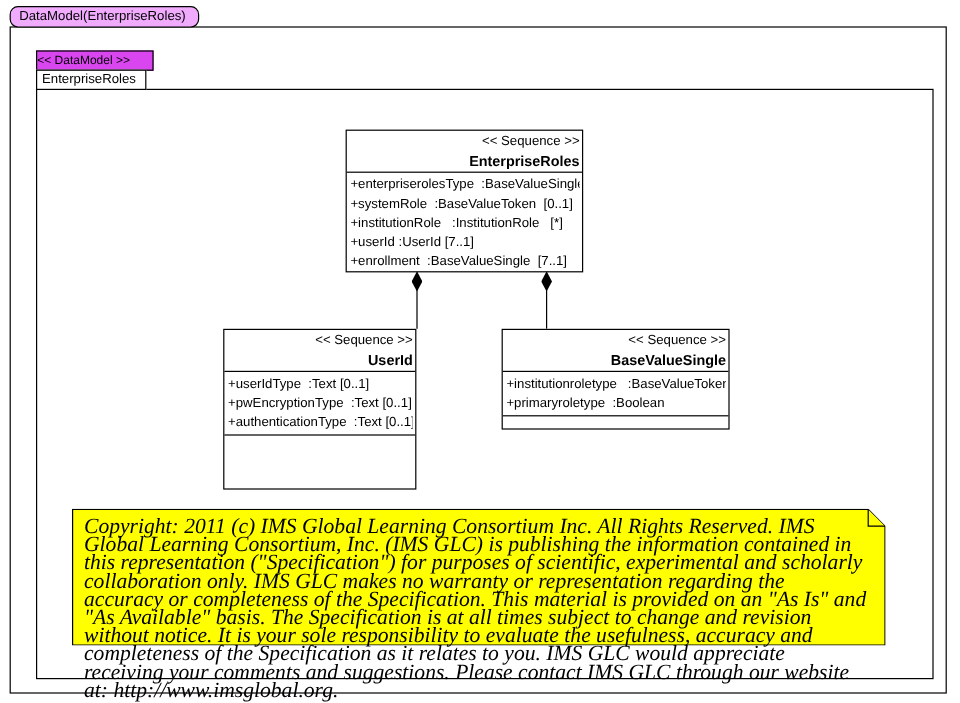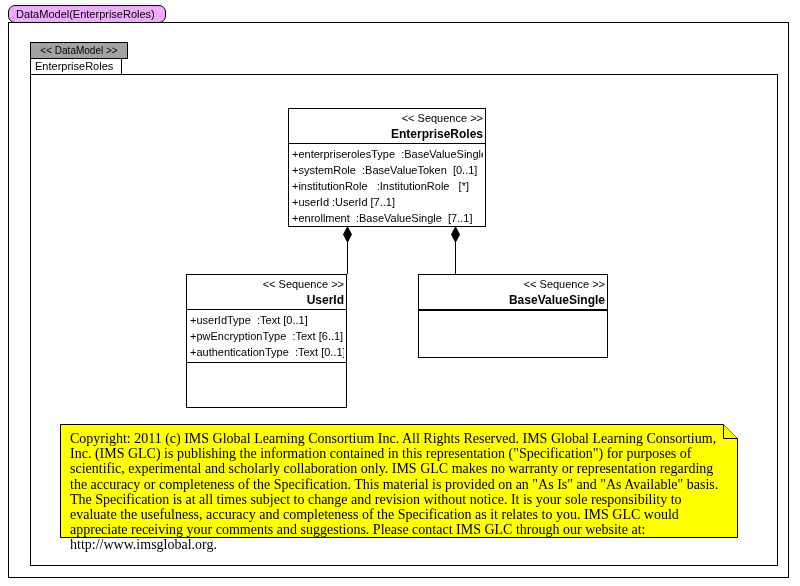--- a/index.html
+++ b/index.html
@@ -19,22 +19,22 @@
 
   
   .frame {
     left: 8px; top: 22px; width: 781px; height: 556px;
     border: 1px solid #000; background: #fff; z-index: 0;
   }
 
   
   .pkg-stereo {
     left: 30px; top: 42px; width: 98px; height: 17px;
-    border: 1px solid #000; background: #a3a3a3; z-index: 2;
-    font-size: 10px; line-height: 15px; text-align: center; white-space: nowrap;
+    border: 1px solid #000; background: #d946ef; z-index: 2;
+    font-size: 10px; line-height: 15px; white-space: nowrap;
   }
   .pkg-name {
     left: 30px; top: 58px; width: 92px; height: 17px;
     border: 1px solid #000; background: #fff; z-index: 2;
     font-size: 11px; line-height: 15px; padding-left: 4px; white-space: nowrap;
   }
   .pkg-body {
     left: 30px; top: 74px; width: 748px; height: 492px;
     border: 1px solid #000; background: #fff; z-index: 1;
   }
@@ -69,21 +69,21 @@
   .diamond.left  { left: 343px; top: 226px; }
   .diamond.right { left: 451px; top: 226px; }
 
   
   .note { left: 60px; top: 424px; width: 678px; height: 114px; z-index: 5; }
   .note svg { position: absolute; left: 0; top: 0; }
   .note-text {
     position: absolute; left: 0; top: 0; width: 100%; height: 100%;
     padding: 7px 16px 4px 10px;
     font-family: "Liberation Serif", serif;
-    font-size: 14px; line-height: 15.2px; color: #000;
+    font-size: 18px; line-height: 15.2px; color: #000; font-style: italic;
   }
 </style>
 </head>
 <body>
 
 <div class="abs frame"></div>
 <div class="abs frame-tab">
   <span>DataModel(EnterpriseRoles)</span>
 </div>
 
@@ -114,30 +114,34 @@
 <div class="abs conn-line right"></div>
 <div class="abs diamond right"></div>
 
 <div class="abs uml-class cls-userid">
   <div class="hdr">
     <div class="stereo">&lt;&lt; Sequence &gt;&gt;</div>
     <div class="cname">UserId</div>
   </div>
   <div class="attrs">
     <div class="attr">+userIdType  :Text [0..1]</div>
-    <div class="attr">+pwEncryptionType  :Text [6..1]</div>
+    <div class="attr">+pwEncryptionType  :Text [0..1]</div>
     <div class="attr">+authenticationType  :Text [0..1]</div>
   </div>
   <div class="ops"></div>
 </div>
 
 <div class="abs uml-class cls-institutionrole">
   <div class="hdr">
     <div class="stereo">&lt;&lt; Sequence &gt;&gt;</div>
     <div class="cname">BaseValueSingle</div>
+  </div>
+  <div class="attrs">
+    <div class="attr">+institutionroletype   :BaseValueToken</div>
+    <div class="attr">+primaryroletype  :Boolean</div>
   </div>
   <div class="ops"></div>
 </div>
 
 <div class="abs note">
   <svg width="678" height="114" viewBox="0 0 678 114">
     <path d="M0.5,0.5 L663.5,0.5 L677.5,14.5 L677.5,113.5 L0.5,113.5 Z" fill="#ffff00" stroke="#000000" stroke-width="1"></path>
     <path d="M663.5,0.5 L663.5,14.5 L677.5,14.5" fill="#ffff00" stroke="#000000" stroke-width="1"></path>
   </svg>
   <div class="note-text">Copyright: 2011 (c) IMS Global Learning Consortium Inc.   All Rights Reserved.   IMS Global Learning Consortium, Inc. (IMS GLC) is publishing the information contained in this representation ("Specification") for purposes of scientific, experimental and scholarly collaboration only.  IMS GLC makes no warranty or representation regarding  the accuracy or completeness of the Specification.  This material is provided on an "As Is" and "As Available" basis.  The Specification is at all times subject to change and revision without notice.  It is your sole responsibility to evaluate the usefulness, accuracy and completeness of the Specification as it relates to you.  IMS GLC would appreciate receiving your comments and suggestions.  Please contact IMS GLC through our website at: http://www.imsglobal.org.</div>

